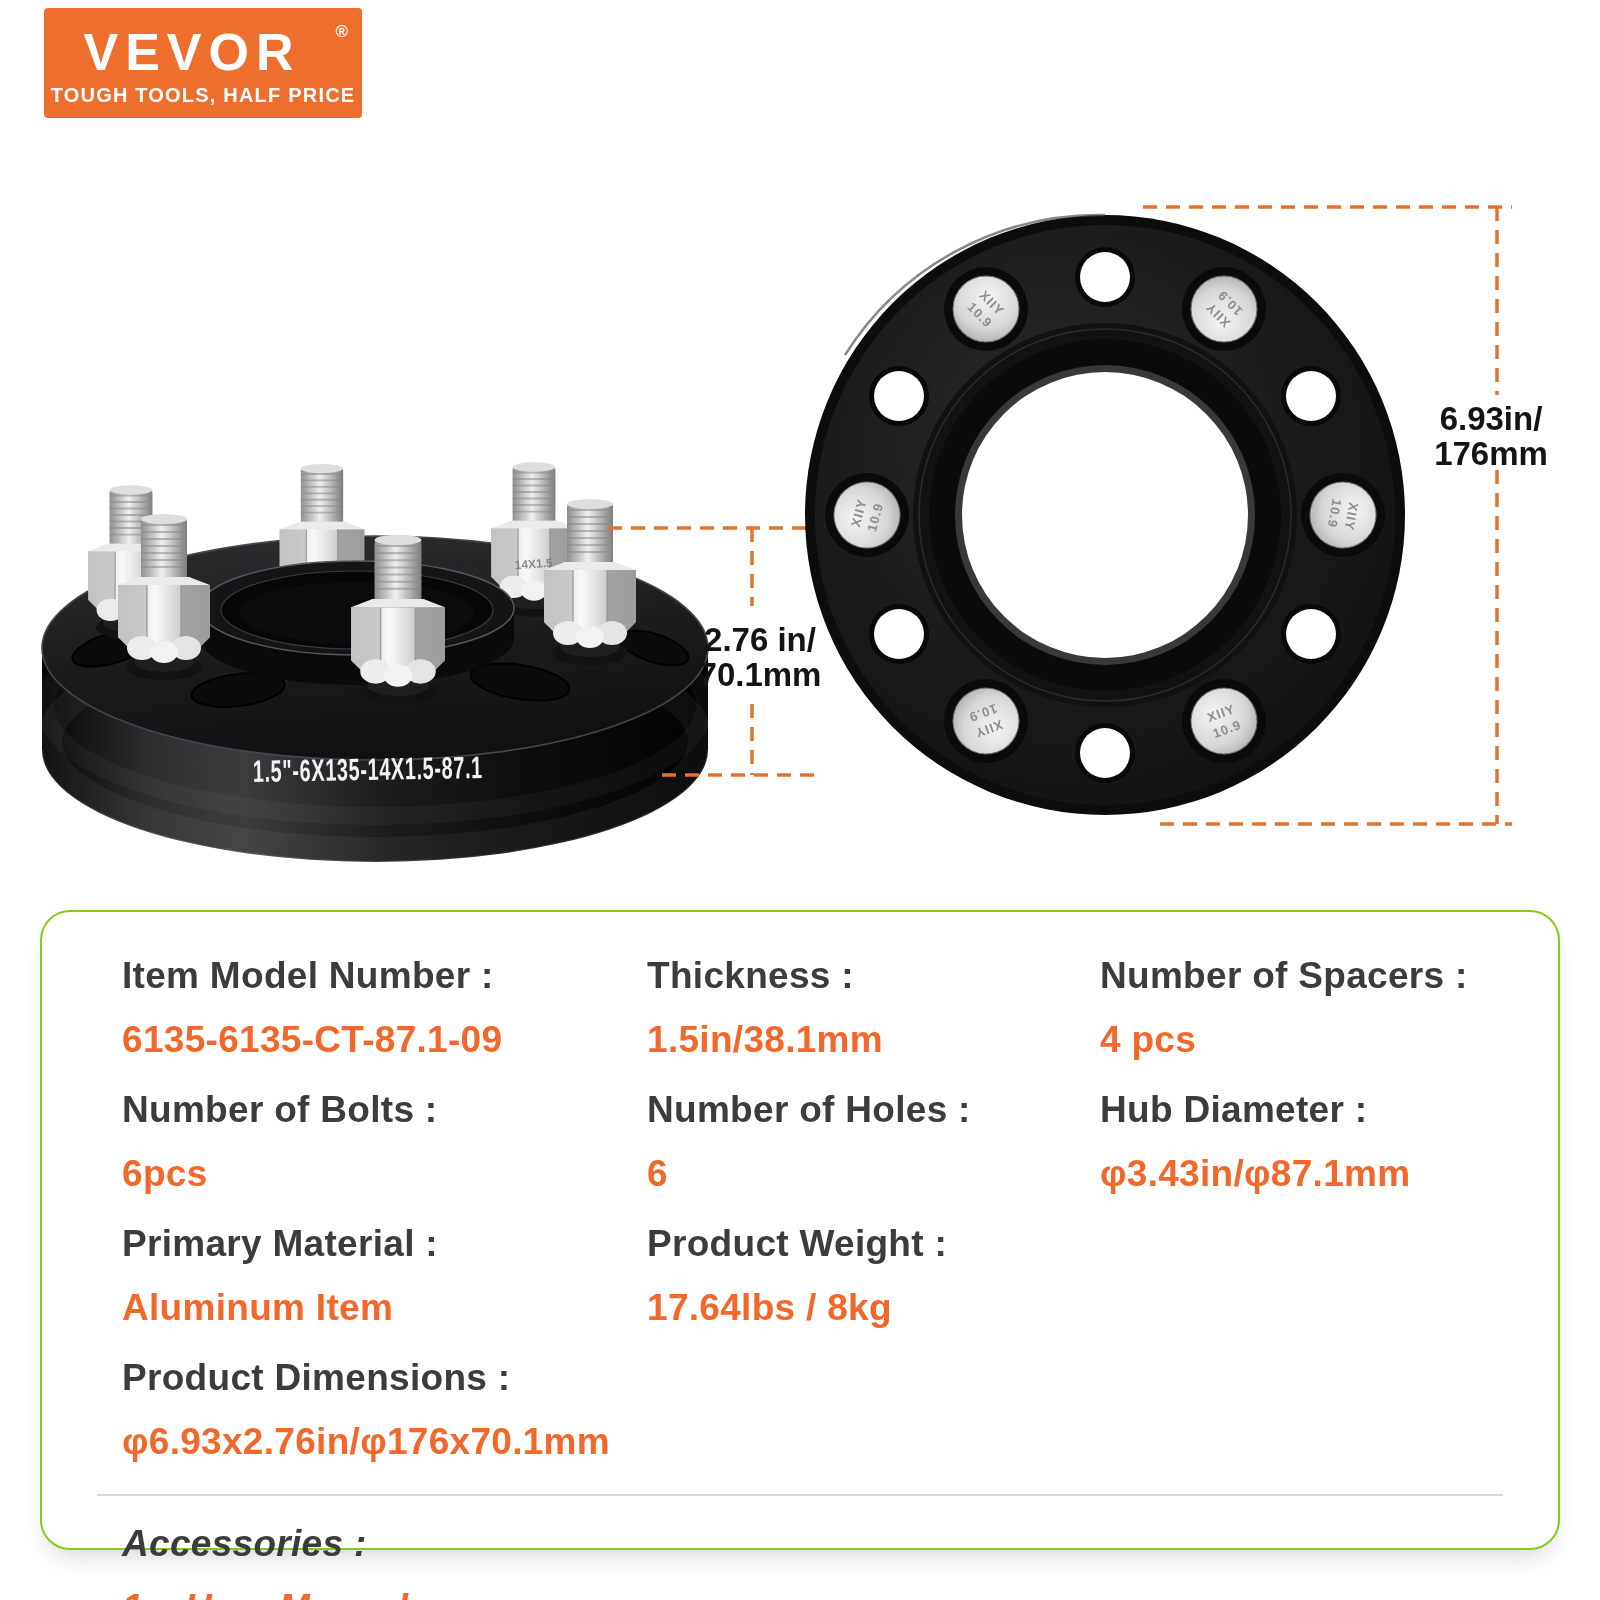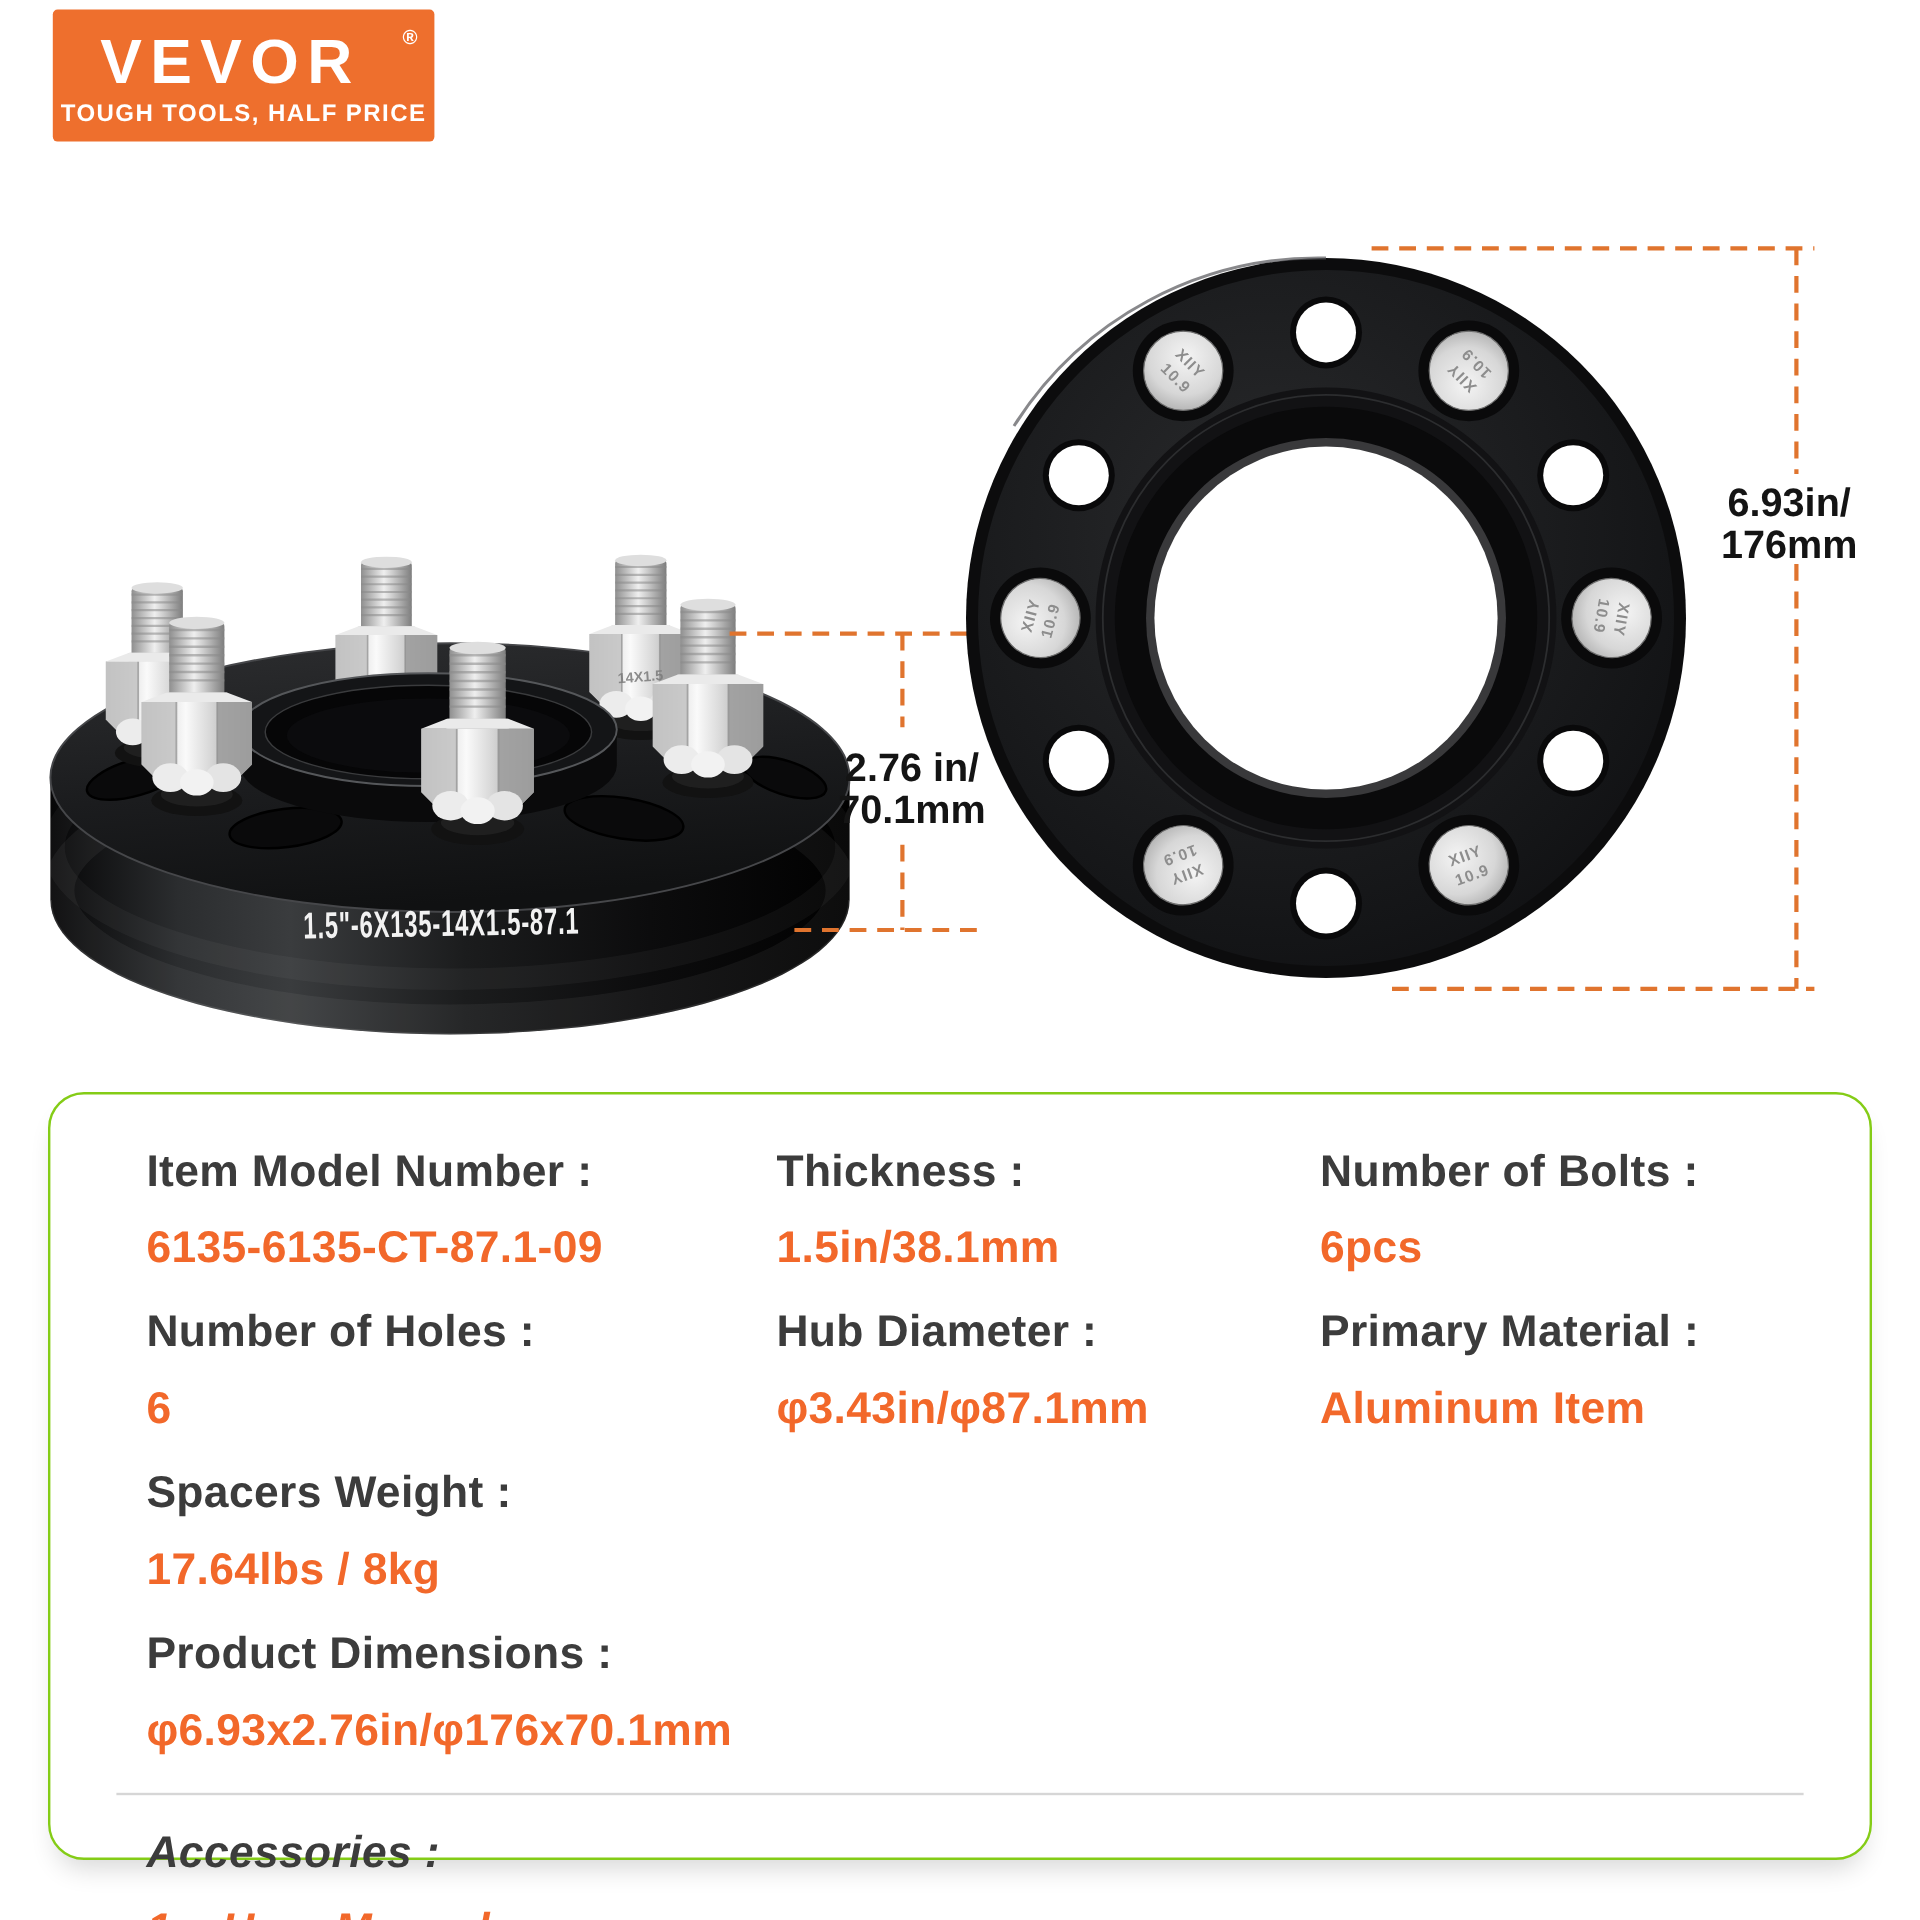--- a/index.html
+++ b/index.html
@@ -248,37 +248,41 @@
     <div class="panel-grid">
       <div class="cell">
         <div class="lbl">Item Model Number :</div>
         <div class="val">6135-6135-CT-87.1-09</div>
       </div>
       <div class="cell">
         <div class="lbl">Thickness :</div>
         <div class="val">1.5in/38.1mm</div>
       </div>
       <div class="cell">
+        <div class="lbl">Number of Spacers :</div>
+        <div class="val">4 pcs</div>
+      </div>
+      <div class="cell">
         <div class="lbl">Number of Bolts :</div>
         <div class="val">6pcs</div>
       </div>
       <div class="cell">
         <div class="lbl">Number of Holes :</div>
         <div class="val">6</div>
       </div>
       <div class="cell">
         <div class="lbl">Hub Diameter :</div>
         <div class="val">φ3.43in/φ87.1mm</div>
       </div>
       <div class="cell">
         <div class="lbl">Primary Material :</div>
         <div class="val">Aluminum Item</div>
       </div>
       <div class="cell">
-        <div class="lbl">Spacers Weight :</div>
+        <div class="lbl">Product Weight :</div>
         <div class="val">17.64lbs / 8kg</div>
       </div>
       <div class="cell dims">
         <div class="lbl">Product Dimensions :</div>
         <div class="val">φ6.93x2.76in/φ176x70.1mm</div>
       </div>
     </div>
     <div class="divider"></div>
     <div class="accessories">
       <div class="lbl">Accessories :</div>

